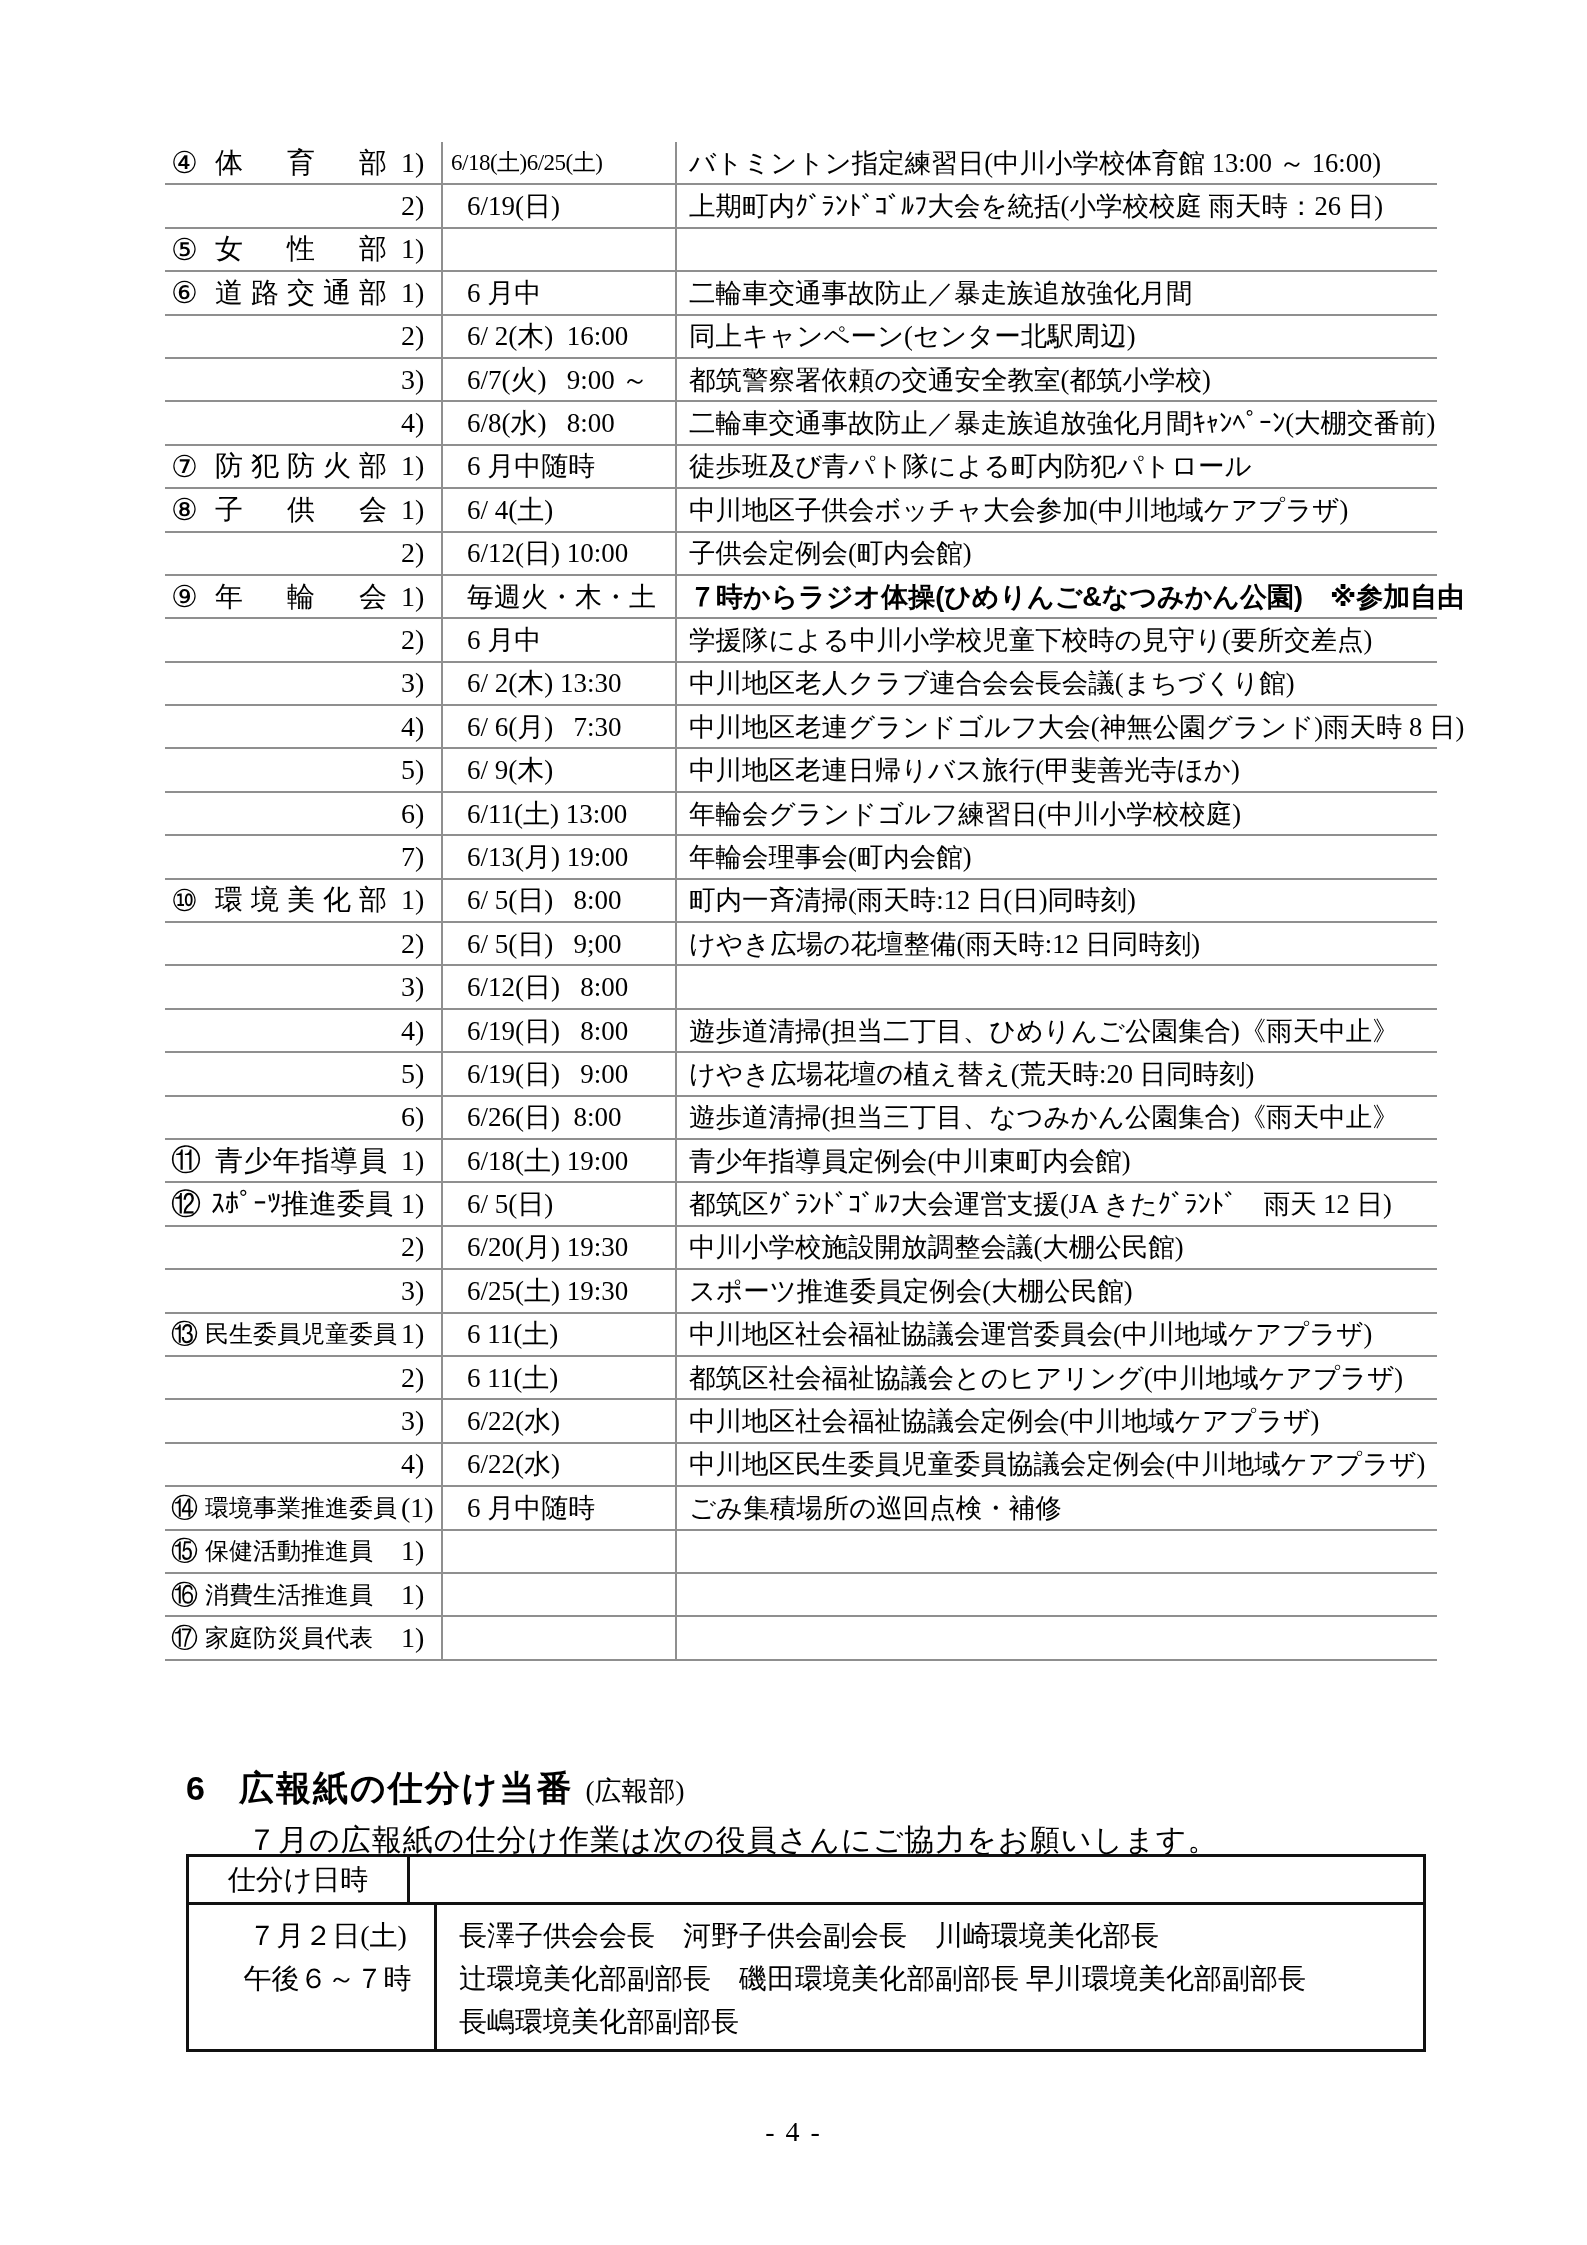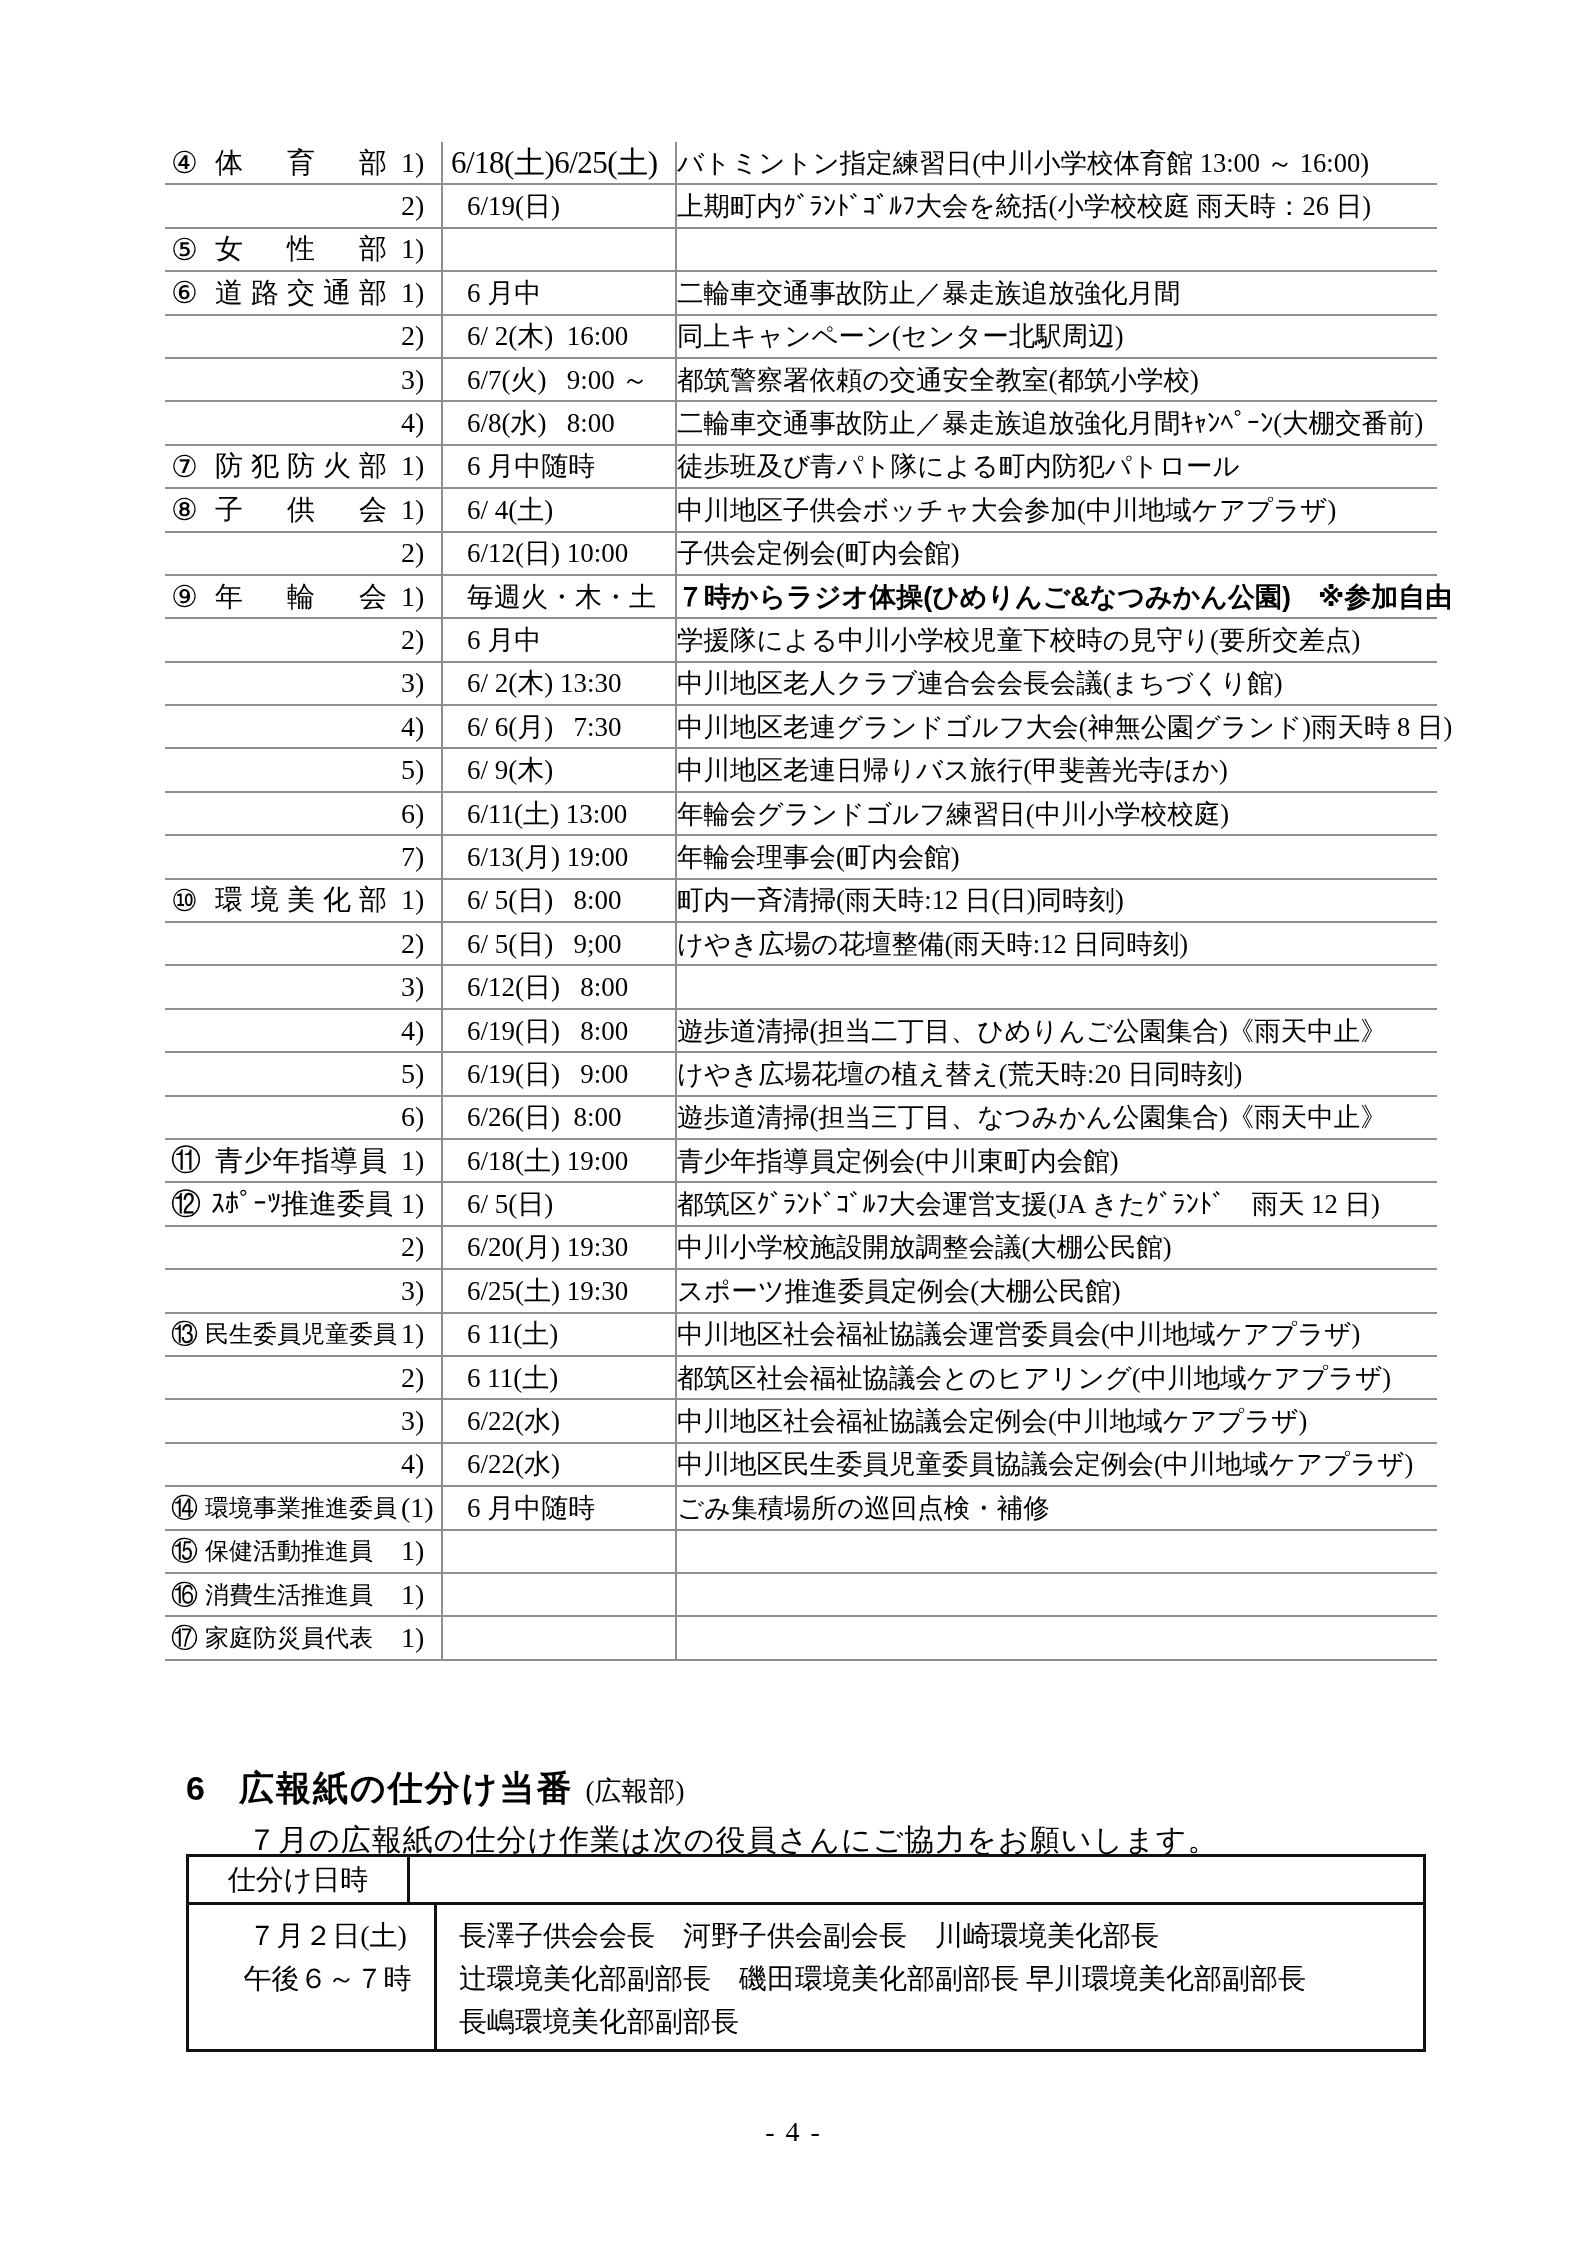--- a/index.html
+++ b/index.html
@@ -8,22 +8,22 @@
     font-family:"Liberation Serif","DejaVu Serif",serif;color:#000;
     overflow:hidden;
   }
   
   .main-table{position:absolute;left:165px;top:142px;width:1272px;}
   .srow{display:flex;height:43.4px;box-sizing:border-box;border-bottom:2px solid #8f8f8f;align-items:center;}
   .c-name{width:278px;flex:none;box-sizing:border-box;border-right:2px solid #8f8f8f;height:100%;
           display:flex;align-items:center;padding-left:6px;font-size:28px;}
   .c-date{width:234px;flex:none;box-sizing:border-box;border-right:2px solid #8f8f8f;height:100%;
           display:flex;align-items:center;padding-left:24px;font-size:27px;white-space:pre;}
-  .c-date.small{font-size:31px;letter-spacing:-0.5px;padding-left:8px;}
-  .c-desc{flex:1;display:flex;align-items:center;padding-left:0;font-size:26.5px;white-space:nowrap;}
+  .c-date.small{font-size:23px;letter-spacing:-0.5px;padding-left:8px;}
+  .c-desc{flex:1;display:flex;align-items:center;padding-left:12px;font-size:26.5px;white-space:nowrap;}
   .c-desc.bold{font-family:"Liberation Sans","DejaVu Sans",sans-serif;font-weight:700;font-size:27px;}
   .org{flex:none;width:40px;font-size:30px;}
   .org.smallorg{width:34px;font-size:27px;}
   .gname{flex:1;display:flex;justify-content:space-between;padding:0 14px 0 4px;}
   .gname.tight{justify-content:flex-start;padding:0 2px 0 0;letter-spacing:0;}
   .gname.smallname{font-size:24px;}
   .inum{flex:none;width:40px;text-align:left;}
   
   .sec-heading{position:absolute;left:186px;top:1765px;display:flex;align-items:baseline;
                font-family:"Liberation Sans","DejaVu Sans",sans-serif;font-weight:700;}

